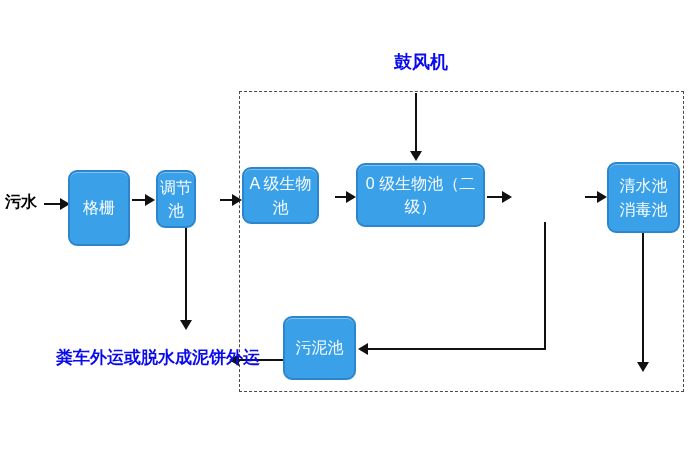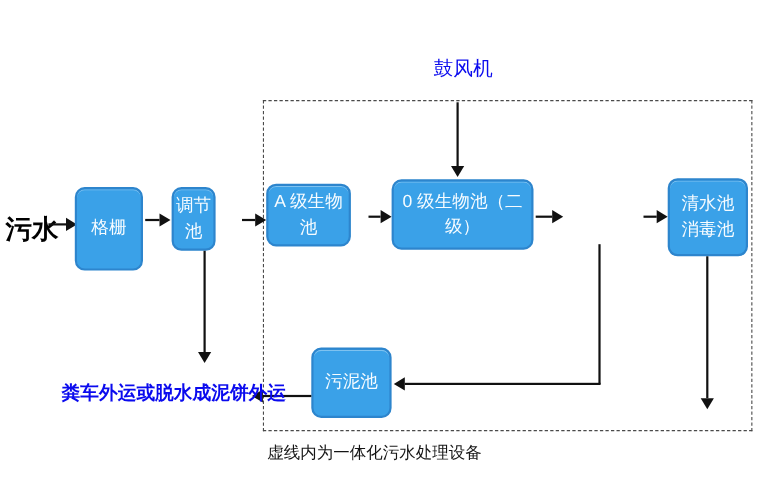--- a/index.html
+++ b/index.html
@@ -20,23 +20,23 @@
     border:1px dashed #4a4a4a;box-sizing:border-box;
   }
   
   .line{position:absolute;background:#111;}
   .head{position:absolute;width:0;height:0;}
   .head-right{border-top:6px solid transparent;border-bottom:6px solid transparent;border-left:10px solid #111;}
   .head-left{border-top:6px solid transparent;border-bottom:6px solid transparent;border-right:10px solid #111;}
   .head-down{border-left:6px solid transparent;border-right:6px solid transparent;border-top:10px solid #111;}
   
   .lbl{position:absolute;white-space:nowrap;}
-  .lbl-black-big{color:#000;font-size:24px;font-weight:bold;text-align:center;}
+  .lbl-black-big{color:#000;font-size:16px;font-weight:bold;text-align:center;}
   .lbl-blue{color:#0a0aee;font-size:17px;font-weight:bold;}
-  .lbl-blue-top{color:#0a0aee;font-size:18px;font-weight:normal;}
+  .lbl-blue-top{color:#0a0aee;font-size:18px;font-weight:bold;}
   .lbl-caption{color:#151515;font-size:15px;font-weight:normal;}
 </style>
 </head>
 <body>
 
 <div id="stage">
 
   <div class="dashed-rect"></div>
 
   <div class="lbl lbl-black-big" style="left:5px;top:192px;">污水</div>
@@ -94,19 +94,18 @@
 
   <div class="node" style="left:283px;top:316px;width:73px;height:64px;">
     <span>污泥池</span>
   </div>
 
   <div class="line" style="left:239px;top:359px;width:44px;height:2px;"></div>
   <div class="head head-left" style="left:229px;top:354px;"></div>
 
   <div class="lbl lbl-blue" style="left:56px;top:346px;">粪车外运或脱水成泥饼外运</div>
 
-  <div class="lbl lbl-caption" style="left:243px;top:402px;">虚线内为一体化污水处理设备</div>
 
   <div class="line" style="left:642px;top:233px;width:2px;height:129px;"></div>
   <div class="head head-down" style="left:637px;top:362px;"></div>
 
 
 </div>
 
 </body></html>

